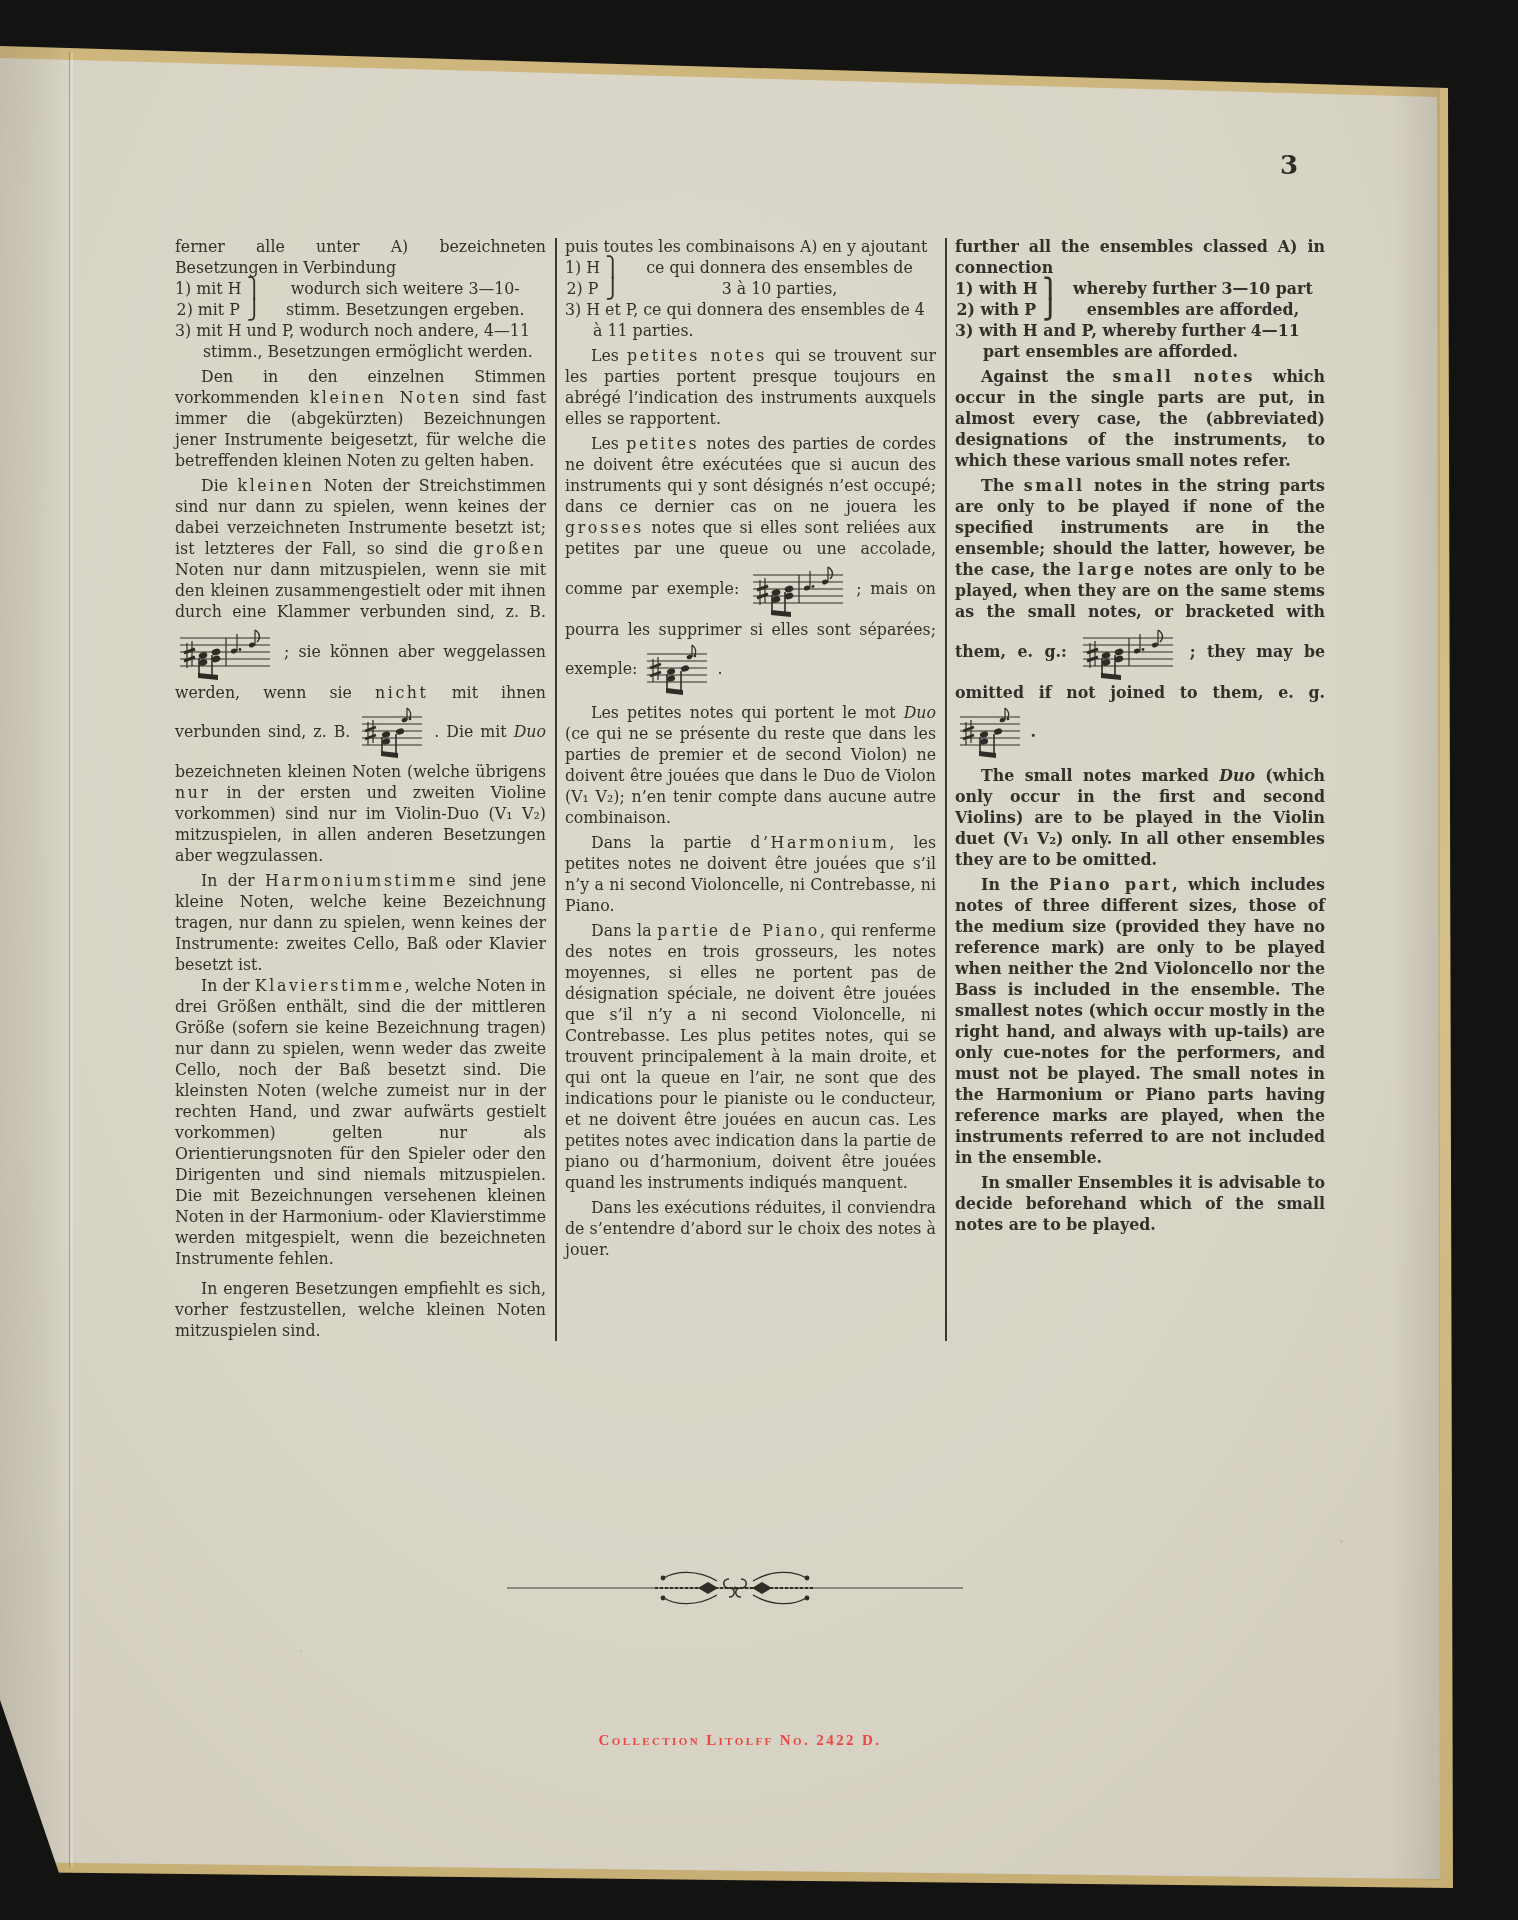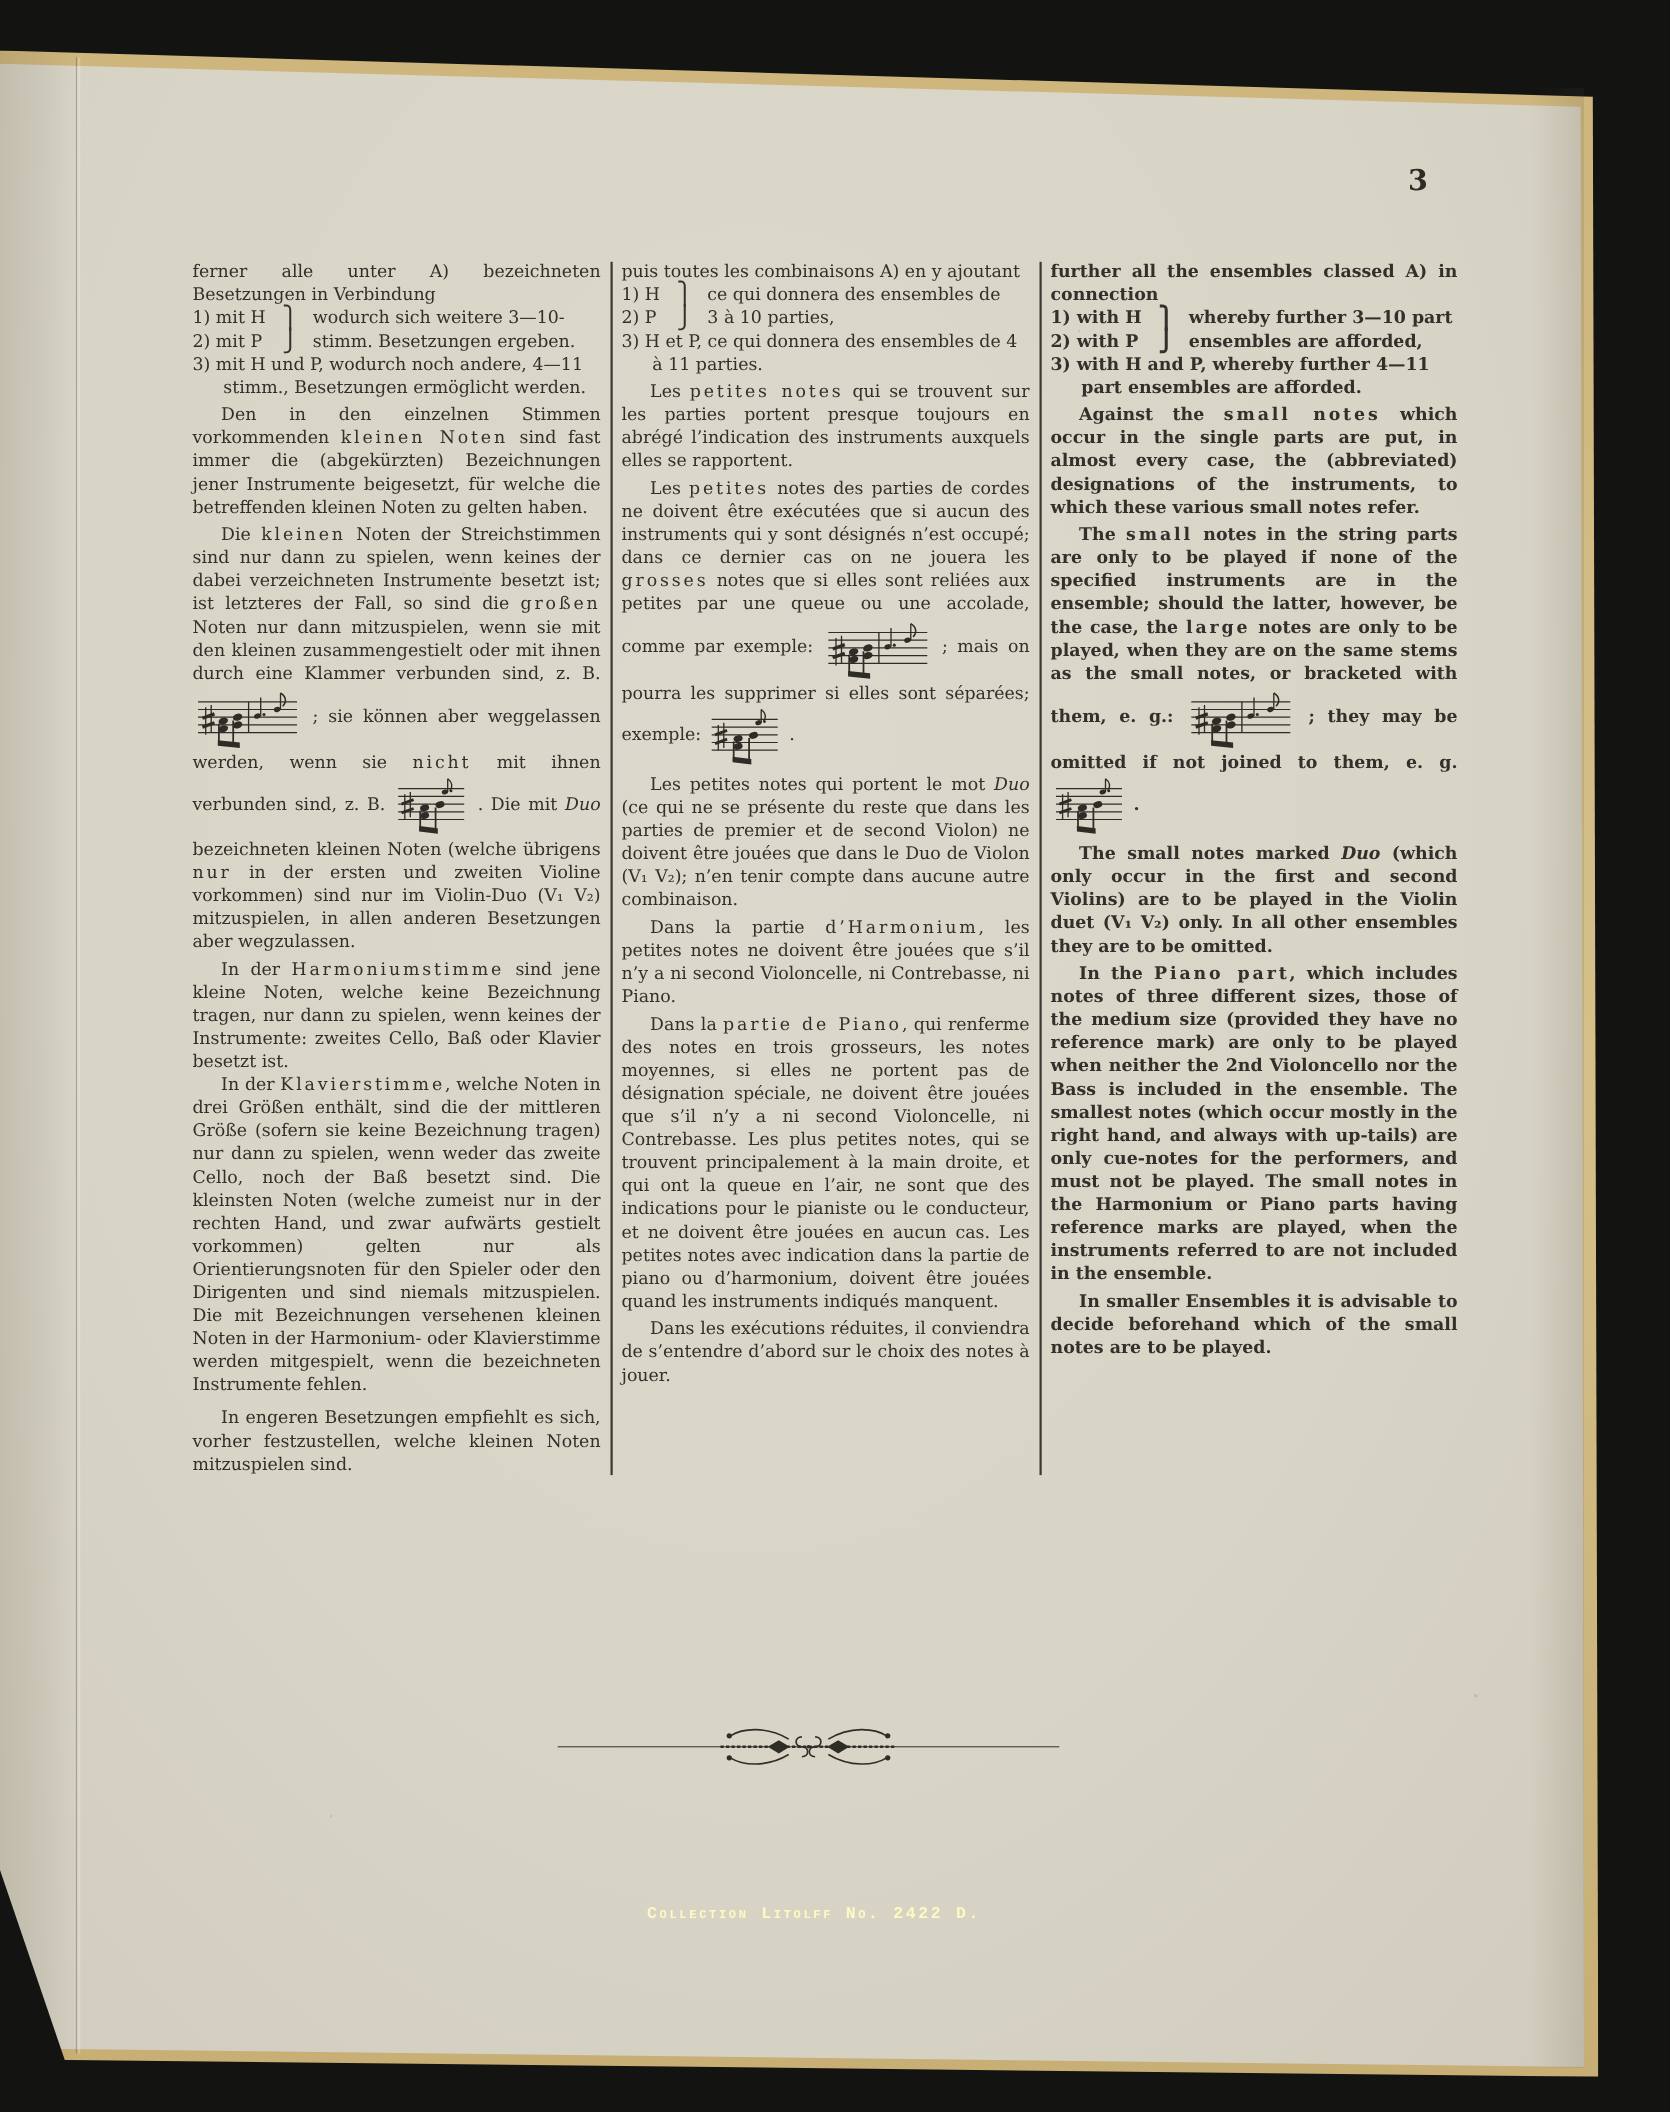--- a/index.html
+++ b/index.html
@@ -24,32 +24,32 @@
   
   .text-block{position:absolute;left:175px;top:236px;width:1150px;display:flex;align-items:stretch;}
   .col{width:371px;font-size:15.8px;line-height:21px;text-align:justify;}
   .col:last-child{width:370px;font-weight:bold;}
   .vrule{width:2px;background:#3a3831;margin:2px 8px 0 9px;}
   .para{margin:0;text-indent:26px;}
   .para.no-indent{text-indent:0;}
   .para.gap{margin-top:4px;}
   .para.gap-s{margin-top:9px;}
   .hang{padding-left:28px;text-indent:-28px;margin:0;text-align:left;}
-  .braced{display:grid;grid-template-columns:max-content 13px 1fr;column-gap:15px;text-align:left;}
+  .braced{display:grid;grid-template-columns:max-content 13px 1fr;column-gap:5px;text-align:center;}
   .brc{font-family:"DejaVu Sans",sans-serif;font-size:20px;line-height:21px;color:#32302a;}
   .sp{letter-spacing:2.6px;}
   .it{font-style:italic;}
   .mus{display:inline-block;vertical-align:middle;margin:0 3px;}
   .mus svg{display:block;}
   
   .page-number{position:absolute;left:1280px;top:150px;font-size:26px;font-weight:bold;color:#2e2c26;}
   .ornament{position:absolute;left:505px;top:1566px;width:460px;height:44px;}
   .footer-line{position:absolute;left:480px;top:1732px;width:520px;text-align:center;
-     font-family:Liberation Mono, monospace;font-variant:small-caps;
-     font-weight:bold;font-size:15px;letter-spacing:2.4px;color:#fef9c3;}
+     font-family:Liberation Serif, serif;font-variant:small-caps;
+     font-weight:bold;font-size:15px;letter-spacing:2.4px;color:#ef4444;}
 </style>
 </head>
 <body>
 
 <div id="canvas">
   <div class="page-edge"></div>
   <div class="page-face"></div>
   <div class="gutter-shade"></div>
   <div class="crease"></div>
   <div class="crease-hl"></div>

